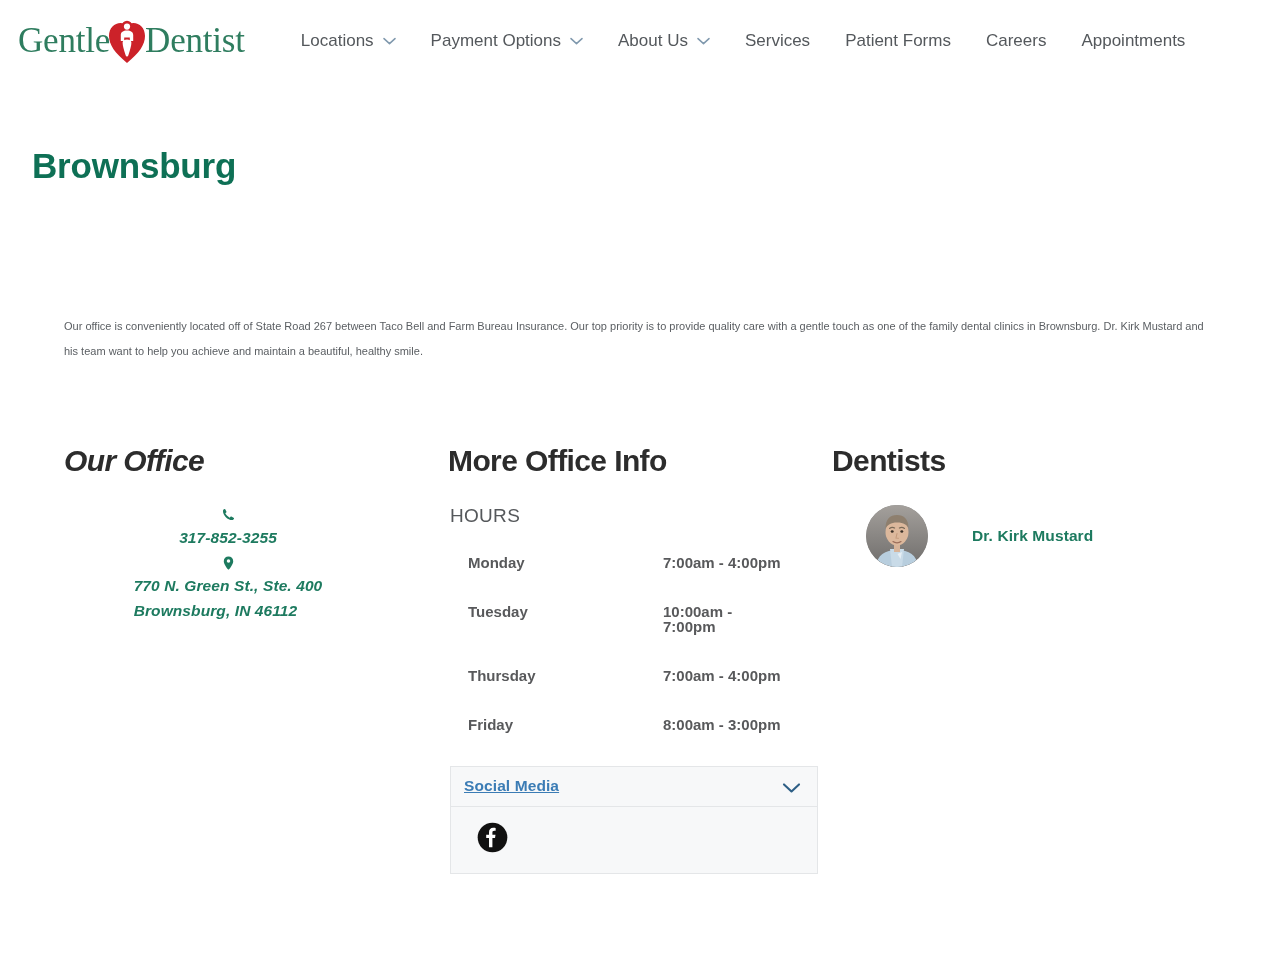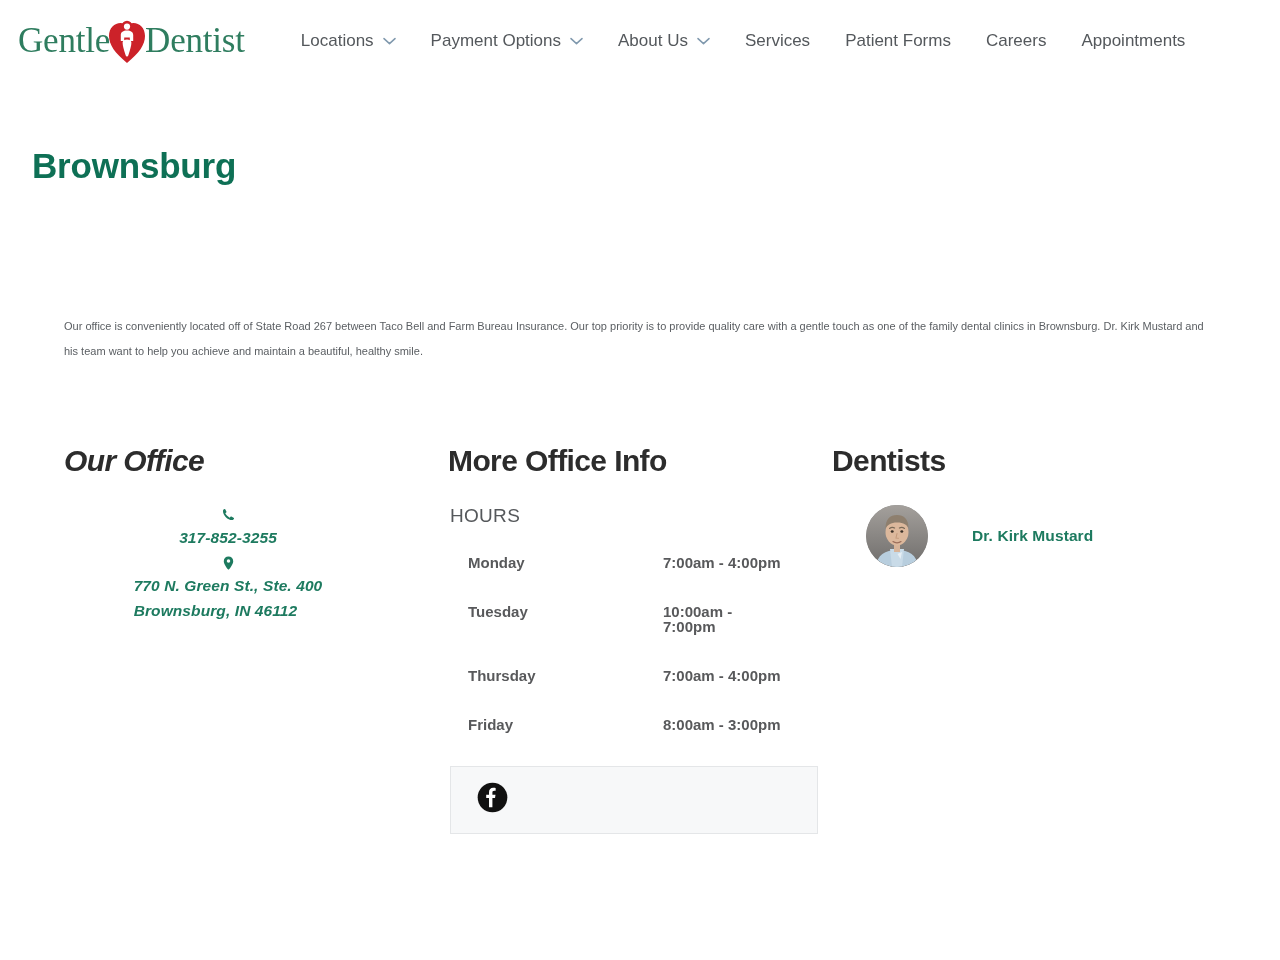--- a/index.html
+++ b/index.html
@@ -352,20 +352,28 @@
         </tr>
         <tr>
           <td class="hours-day">Friday</td>
           <td class="hours-time">8:00am - 3:00pm</td>
         </tr>
       </tbody>
     </table>
 
 
     <div class="social-panel">
+      <div class="social-head">
+        <a class="social-link" href="#">Social Media</a>
+        <span class="social-chev">
+          <svg viewBox="0 0 19 12" width="19" height="12">
+              <path d="M2 2.4 L9.5 9.4 L17 2.4" fill="none" stroke="#2e5f86" stroke-width="2.1" stroke-linecap="round" stroke-linejoin="round"></path>
+            </svg>
+        </span>
+      </div>
       <div class="social-body">
         <a href="#">
           <span class="fb-icon">
             <svg viewBox="0 0 32 32" width="31" height="31">
               <circle cx="16" cy="16" r="15.3" fill="#111111"></circle>
               <path d="M18.6 16.6 L19.1 13.2 L15.9 13.2 L15.9 11.0 C15.9 10.05 16.35 9.15 17.8 9.15 L19.25 9.15 L19.25 6.25 C19.25 6.25 17.95 6.02 16.7 6.02 C14.1 6.02 12.4 7.62 12.4 10.6 L12.4 13.2 L9.5 13.2 L9.5 16.6 L12.4 16.6 L12.4 26.0 L15.9 26.0 L15.9 16.6 Z" fill="#ffffff"></path>
             </svg>
           </span>
         </a>
       </div>

